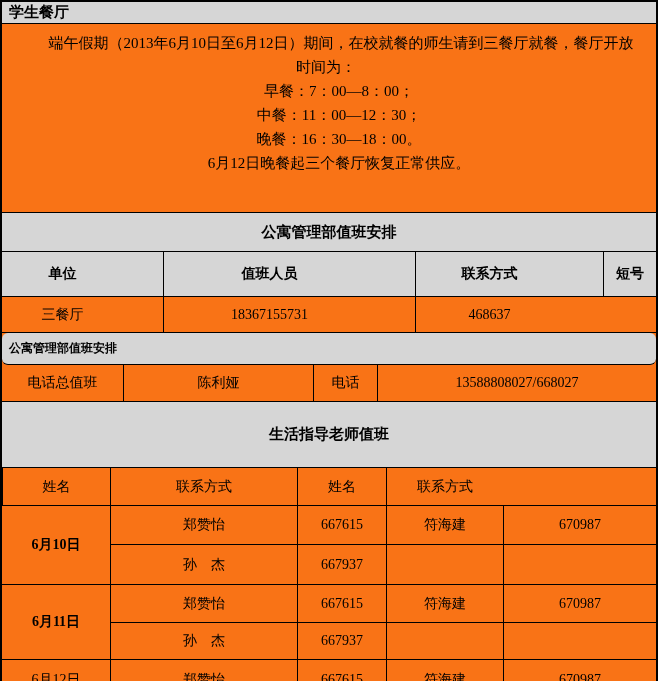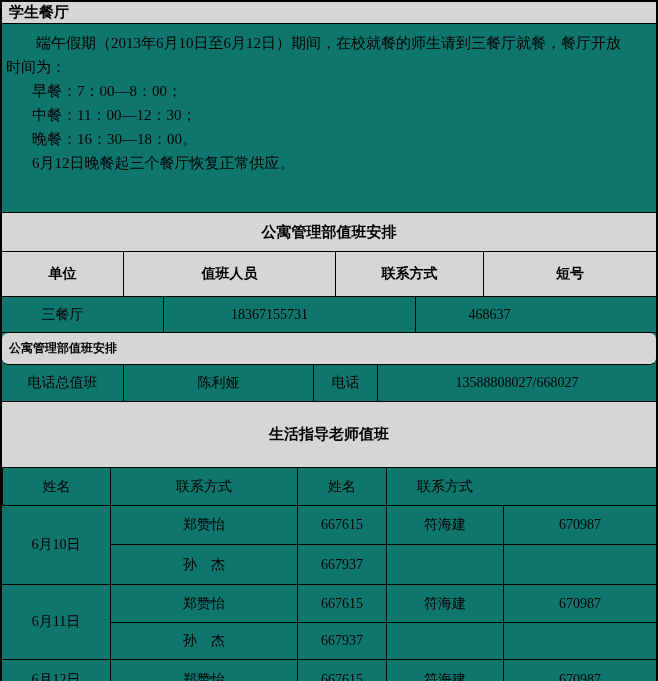--- a/index.html
+++ b/index.html
@@ -9,22 +9,23 @@
     font-family: "Liberation Serif", "DejaVu Serif", serif;
     color: #000000;
   }
   #doc {
     position: relative;
     width: 658px;
     height: 681px;
     box-sizing: border-box;
     border: 2px solid #000000;
     border-bottom: none;
-    background: #0f766e;
+    background: #f97316;
     overflow: hidden;
+    text-align: center;
   }
   .band {
     box-sizing: border-box;
     background: #d6d6d6;
     border-bottom: 1px solid #000000;
     font-weight: bold;
     display: flex;
     align-items: center;
   }
   .band.left   { justify-content: flex-start; padding-left: 7px; }
@@ -61,29 +62,29 @@
     align-items: center;
     justify-content: center;
     font-size: 14px;
     overflow: hidden;
     white-space: nowrap;
   }
   .bl { border-left: 1px solid #000000; }
   .bb { border-bottom: 1px solid #000000; }
   .hdr-gray { background: #d6d6d6; font-weight: bold; font-size: 14px; }
 
-  #table-a-header { height: 45px; }
+  #table-a-header { height: 45px; gap: 40px; }
   #table-a-row    { height: 36px; gap: 40px; }
   #table-b-row    { height: 37px; }
   #table-c-header { height: 38px; }
 
   #lg-group-0 { grid-template-rows: 39px 39px; }
   #lg-group-1 { grid-template-rows: 38px 36px; }
   #lg-group-2 { grid-template-rows: 40px; }
-  .date-cell { grid-row: 1 / span 2; }
+  .date-cell { grid-row: 1 / span 2; font-weight: bold; }
 
   #bottom-partial { height: 7px; background: #ffffff; }
 </style>
 </head>
 <body>
 
 <div id="doc">
 
   <div id="title-band" class="band left">
     <span>学生餐厅</span>

